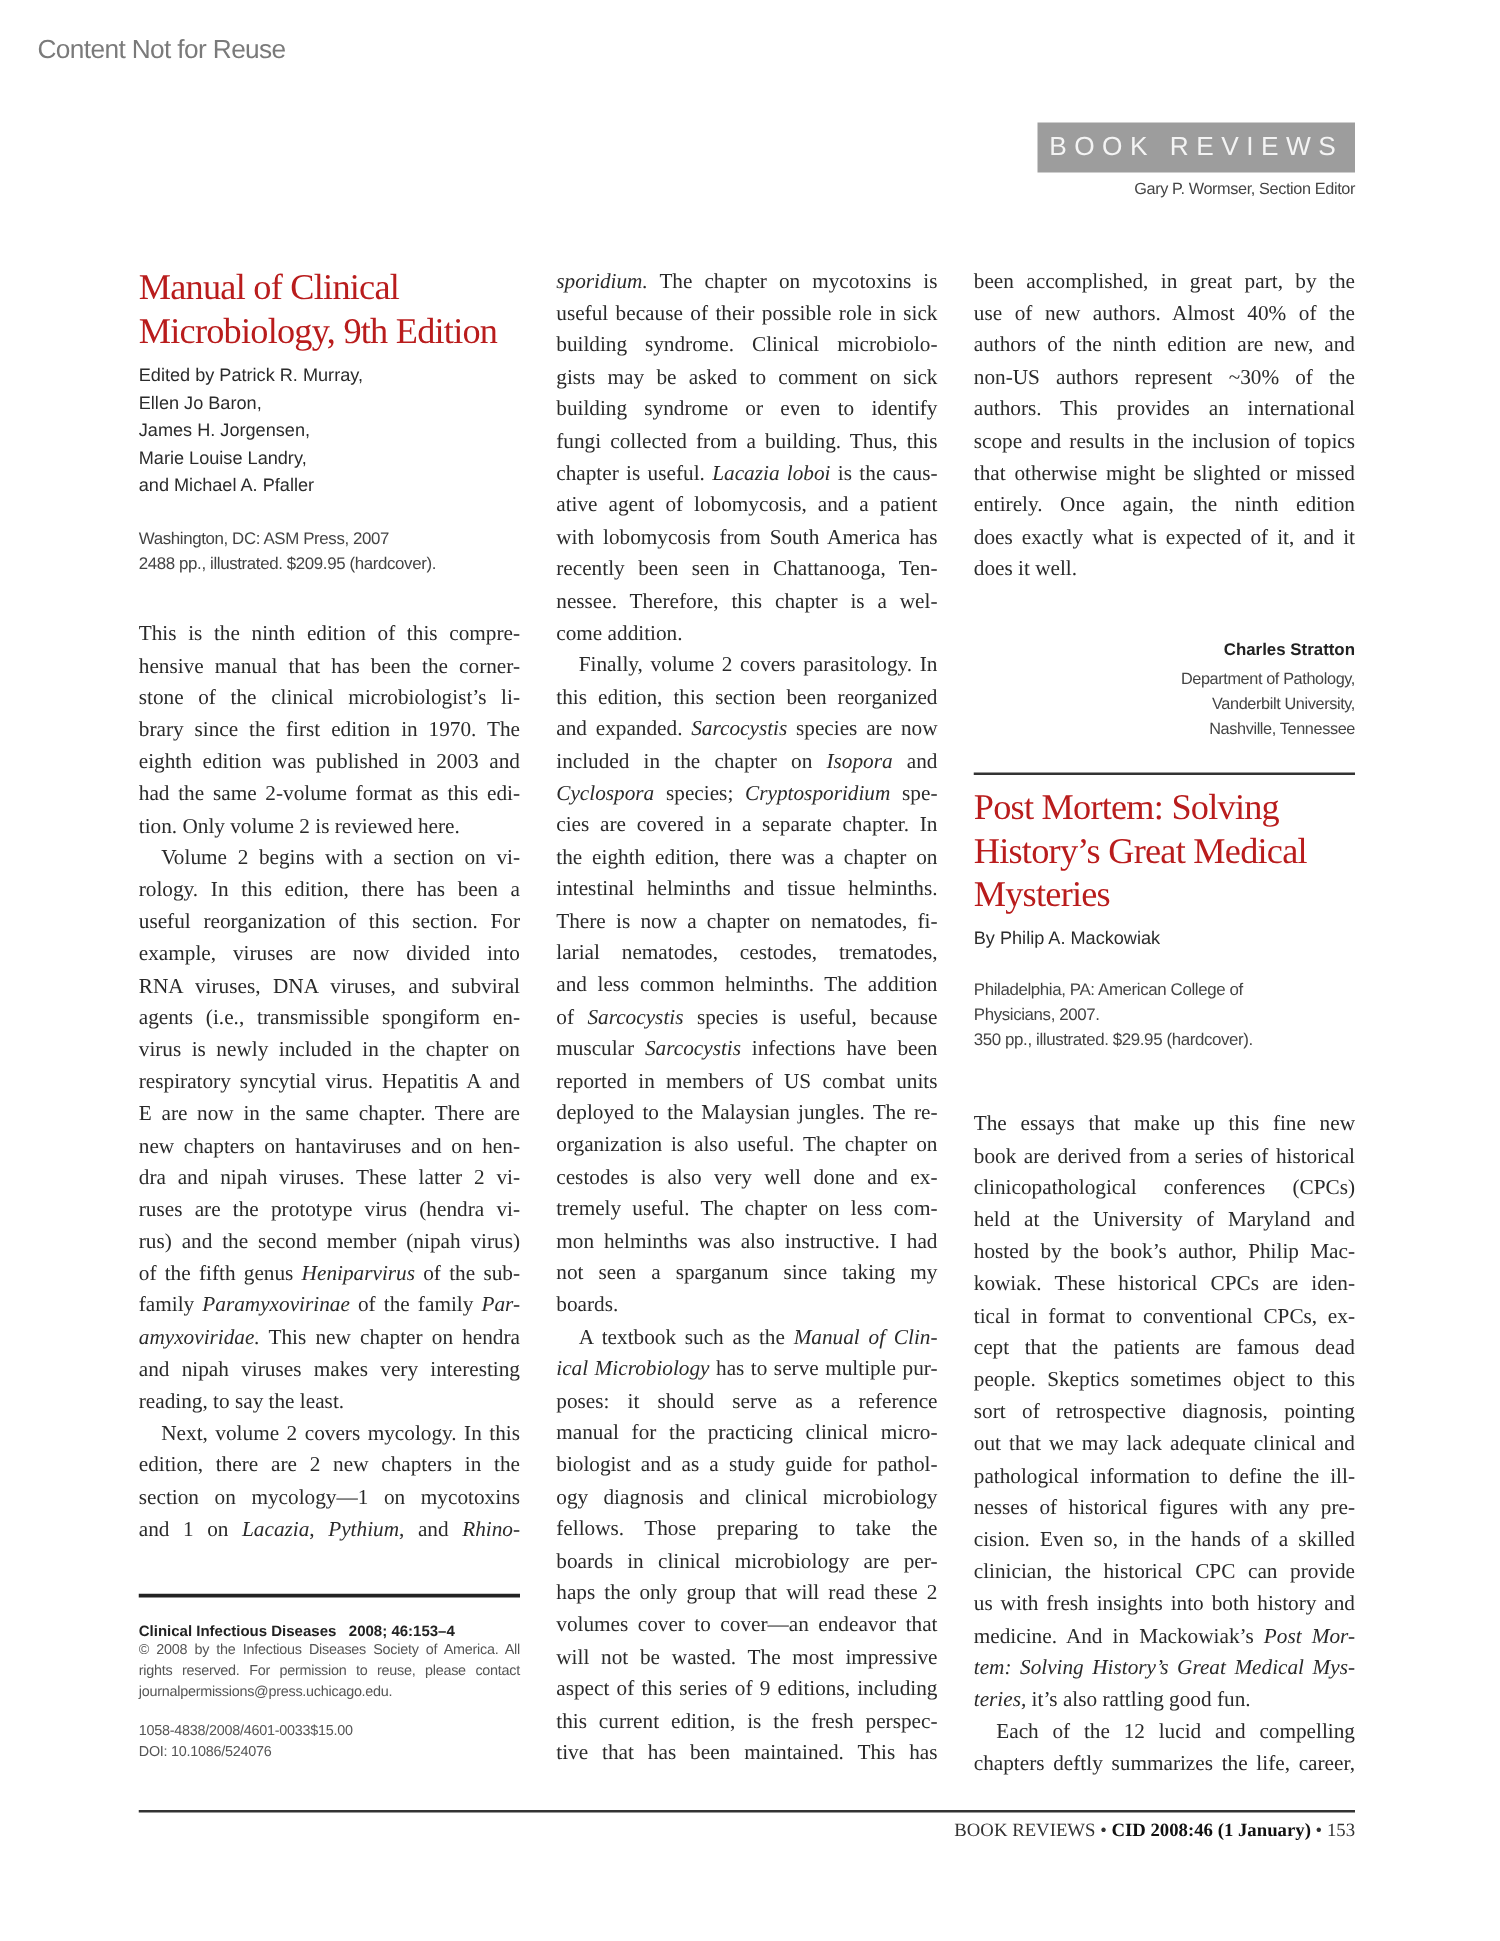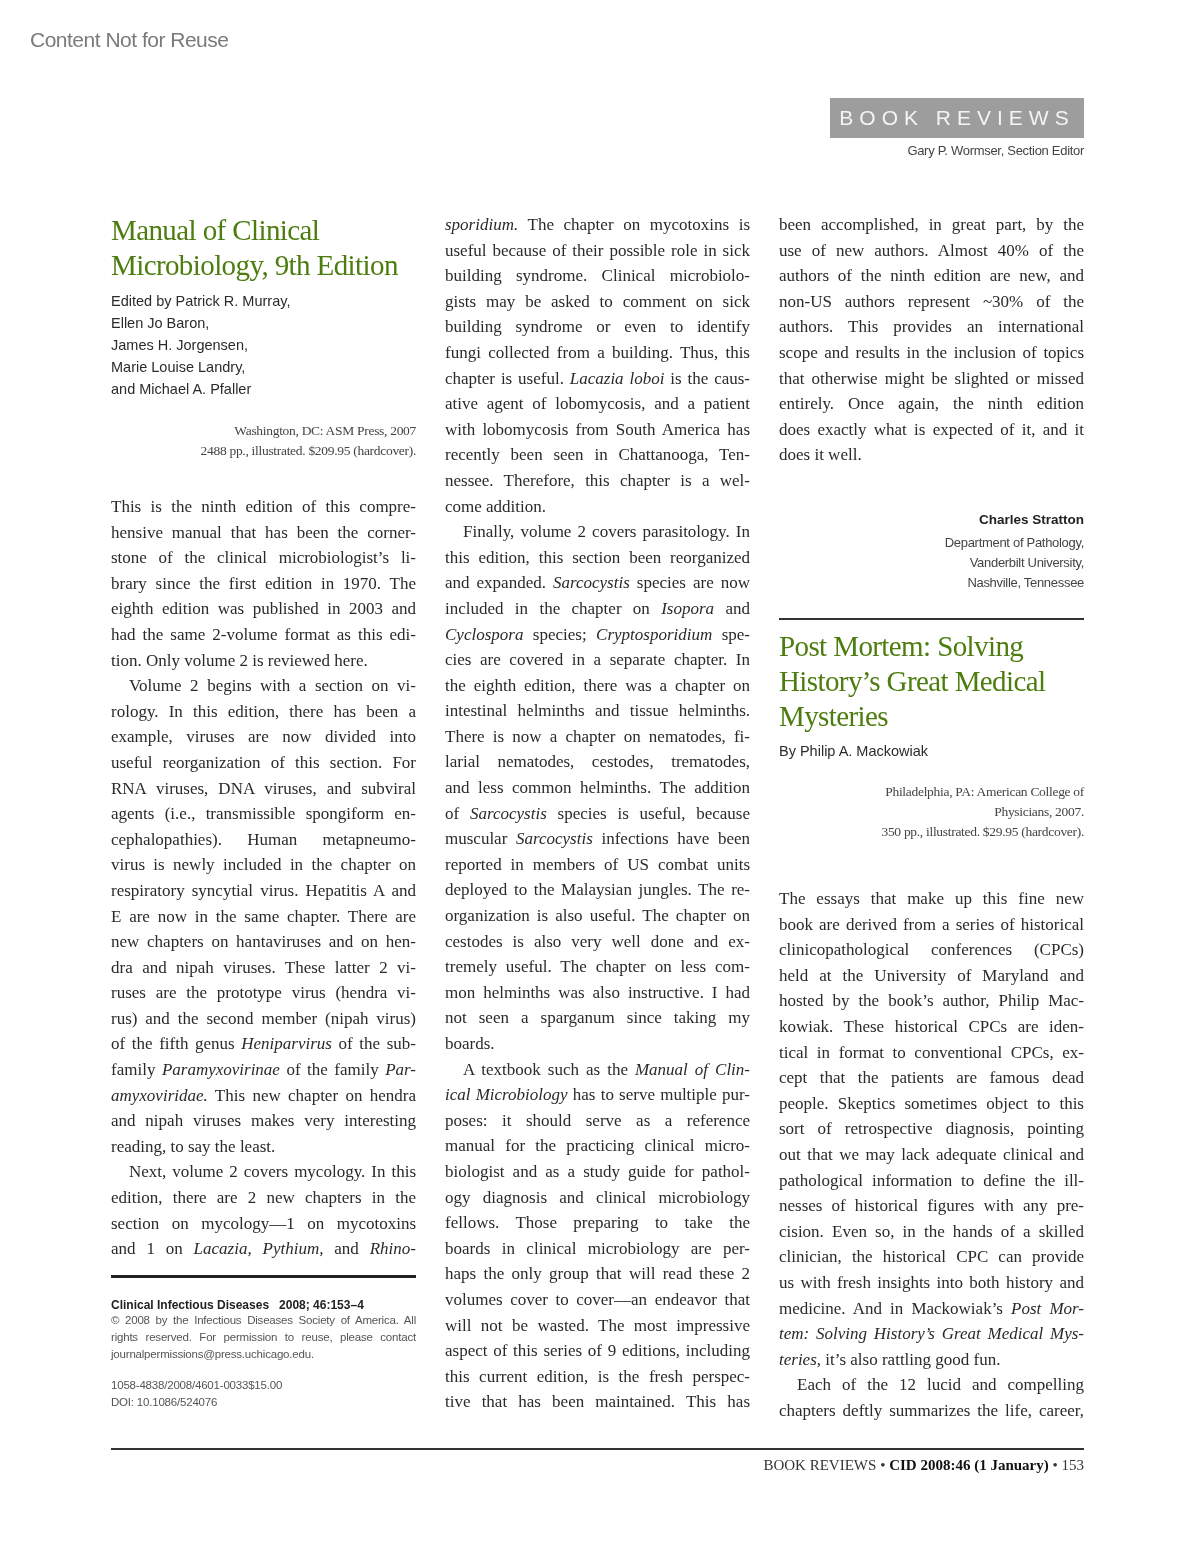--- a/index.html
+++ b/index.html
@@ -8,23 +8,23 @@
   .watermark { left: 30px; top: 28px; font-family: "Liberation Sans", sans-serif; font-size: 21px; color: #7a7a7a; letter-spacing: -0.5px; }
   .section-banner { left: 830px; top: 98px; width: 254px; height: 40px; background: #9d9d9d; color: #f4f4f4;
     font-family: "Liberation Sans", sans-serif; font-size: 21px; letter-spacing: 6px; text-align: center; line-height: 40px; }
   .section-editor { right: 116px; top: 143px; font-family: "Liberation Sans", sans-serif; font-size: 13px; color: #444; letter-spacing: -0.3px; }
 
   .col { position: absolute; width: 305px; }
   .col1 { left: 111px; }
   .col2 { left: 445px; }
   .col3 { left: 779px; }
 
-  .title { font-family: "Liberation Serif", serif; font-size: 29px; line-height: 35px; color: #4d7c0f; letter-spacing: -0.6px; }
+  .title { font-family: "Liberation Serif", serif; font-size: 29px; line-height: 35px; color: #b91c1c; letter-spacing: -0.6px; }
   .editors { font-family: "Liberation Sans", sans-serif; font-size: 14.5px; line-height: 22px; color: #2b2b2b; }
-  .pubinfo { font-family: Liberation Serif, serif; font-size: 13.5px; line-height: 20px; color: #444; letter-spacing: -0.3px; text-align: right; }
+  .pubinfo { font-family: Liberation Sans, sans-serif; font-size: 13.5px; line-height: 20px; color: #444; letter-spacing: -0.3px; }
 
   .line { font-family: "Liberation Serif", serif; font-size: 17px; line-height: 25.6px; height: 25.6px;
     text-align: justify; text-align-last: justify; white-space: nowrap; color: #2a2a2a; }
   .line.last { text-align-last: left; }
   .line.indent { text-indent: 18px; }
   .line i { font-style: italic; }
 
   .sig-name { font-family: "Liberation Sans", sans-serif; font-weight: bold; font-size: 13.5px; color: #222; text-align: right; }
   .sig-aff { font-family: "Liberation Sans", sans-serif; font-size: 13px; line-height: 20px; color: #444; text-align: right; letter-spacing: -0.3px; }
 
@@ -66,25 +66,24 @@
 <div class="col col1" id="col1-body" style="top:494px;">
     <div class="line">This is the ninth edition of this compre-</div>
     <div class="line">hensive manual that has been the corner-</div>
     <div class="line">stone of the clinical microbiologist’s li-</div>
     <div class="line">brary since the first edition in 1970. The</div>
     <div class="line">eighth edition was published in 2003 and</div>
     <div class="line">had the same 2-volume format as this edi-</div>
     <div class="line last">tion. Only volume 2 is reviewed here.</div>
     <div class="line indent">Volume 2 begins with a section on vi-</div>
     <div class="line">rology. In this edition, there has been a</div>
+    <div class="line">useful reorganization of this section. For</div>
     <div class="line">example, viruses are now divided into</div>
-    <div class="line">useful reorganization of this section. For</div>
     <div class="line">RNA viruses, DNA viruses, and subviral</div>
     <div class="line">agents (i.e., transmissible spongiform en-</div>
-    <div class="line">cephalopathies). Human metapneumo-</div>
     <div class="line">virus is newly included in the chapter on</div>
     <div class="line">respiratory syncytial virus. Hepatitis A and</div>
     <div class="line">E are now in the same chapter. There are</div>
     <div class="line">new chapters on hantaviruses and on hen-</div>
     <div class="line">dra and nipah viruses. These latter 2 vi-</div>
     <div class="line">ruses are the prototype virus (hendra vi-</div>
     <div class="line">rus) and the second member (nipah virus)</div>
     <div class="line">of the fifth genus <i>Heniparvirus</i> of the sub-</div>
     <div class="line">family <i>Paramyxovirinae</i> of the family <i>Par-</i></div>
     <div class="line"><i>amyxoviridae.</i> This new chapter on hendra</div>

